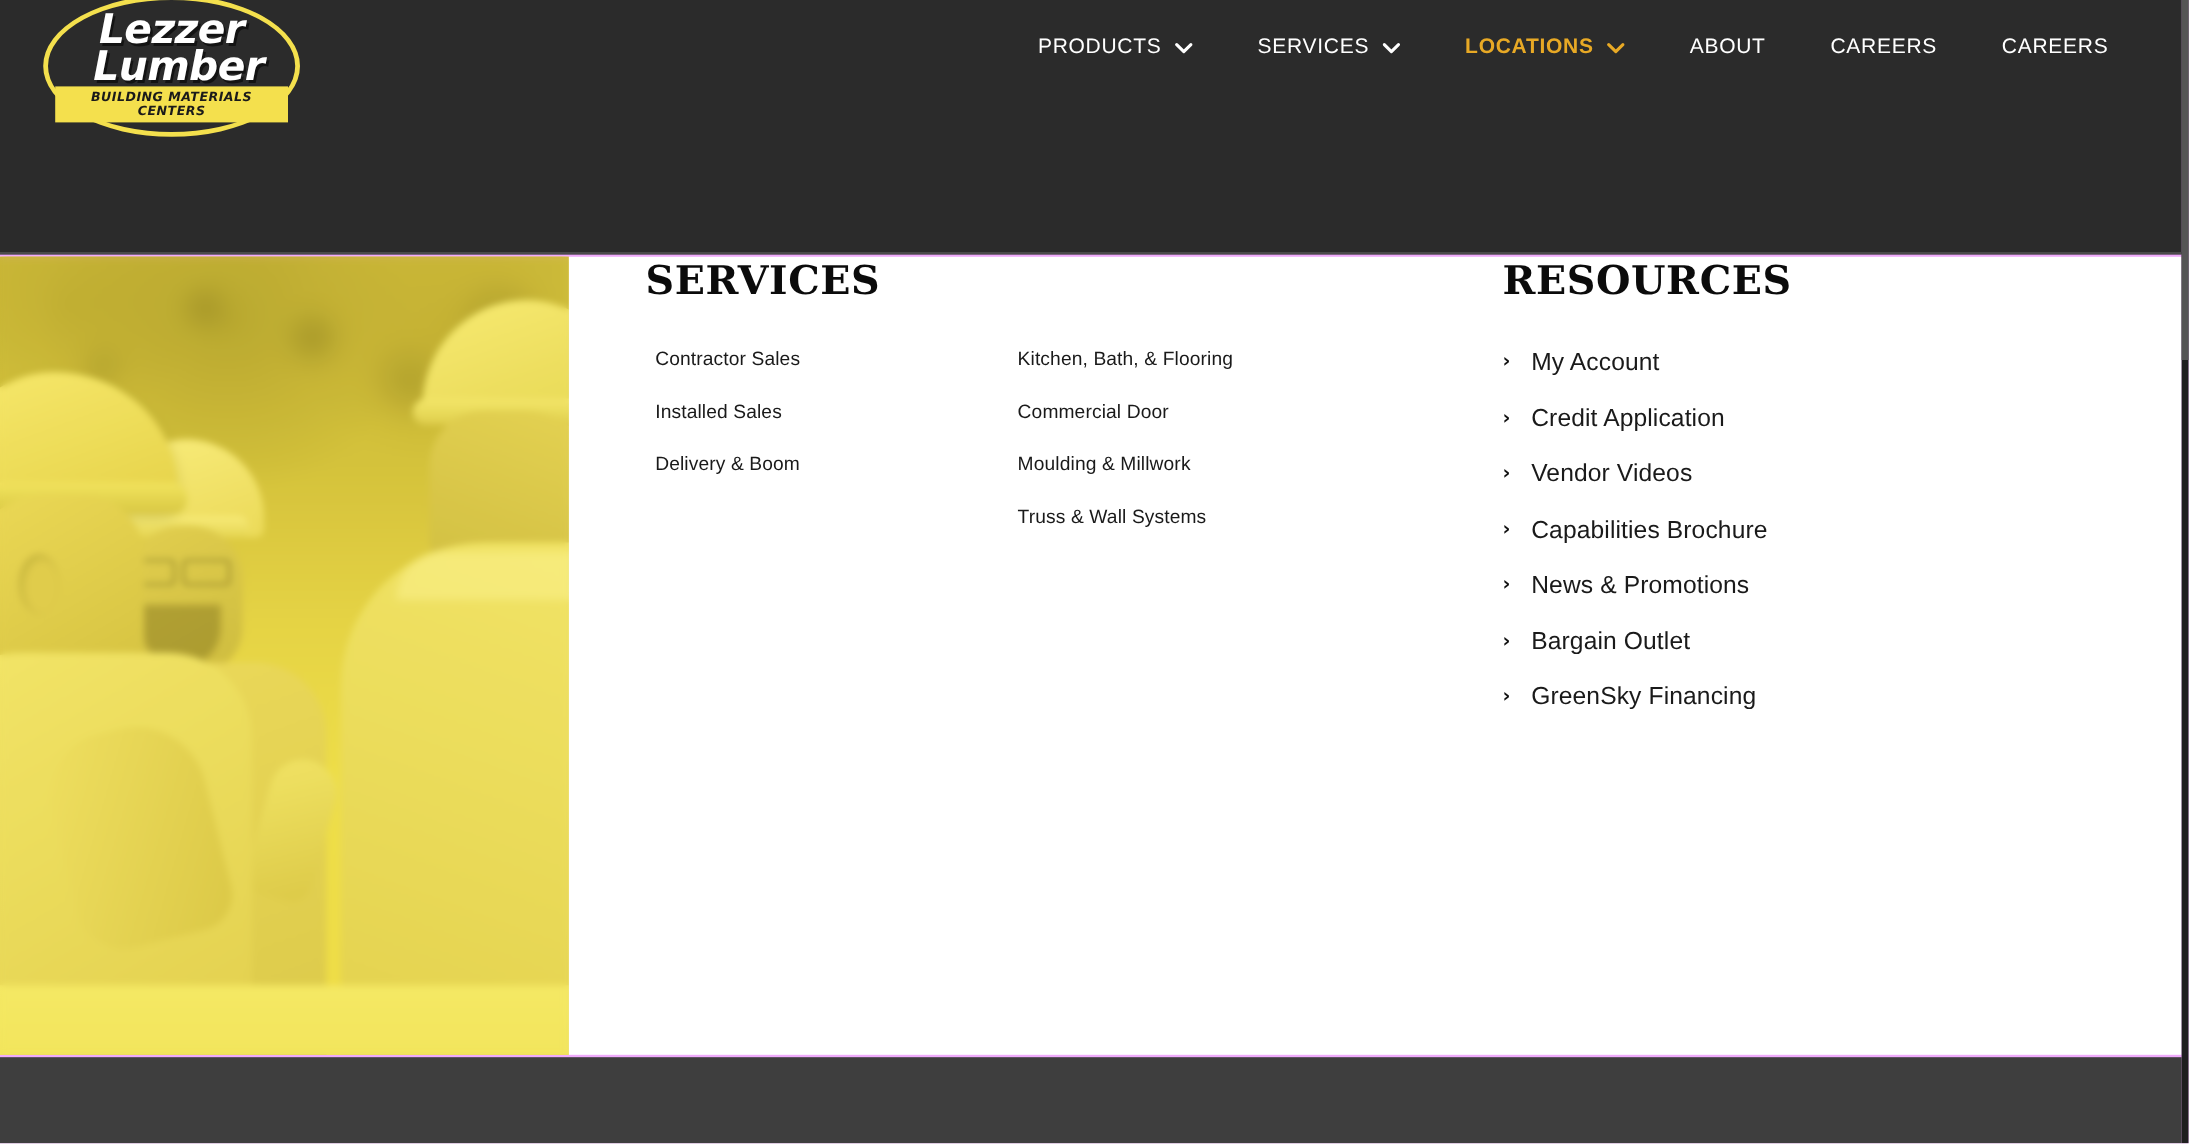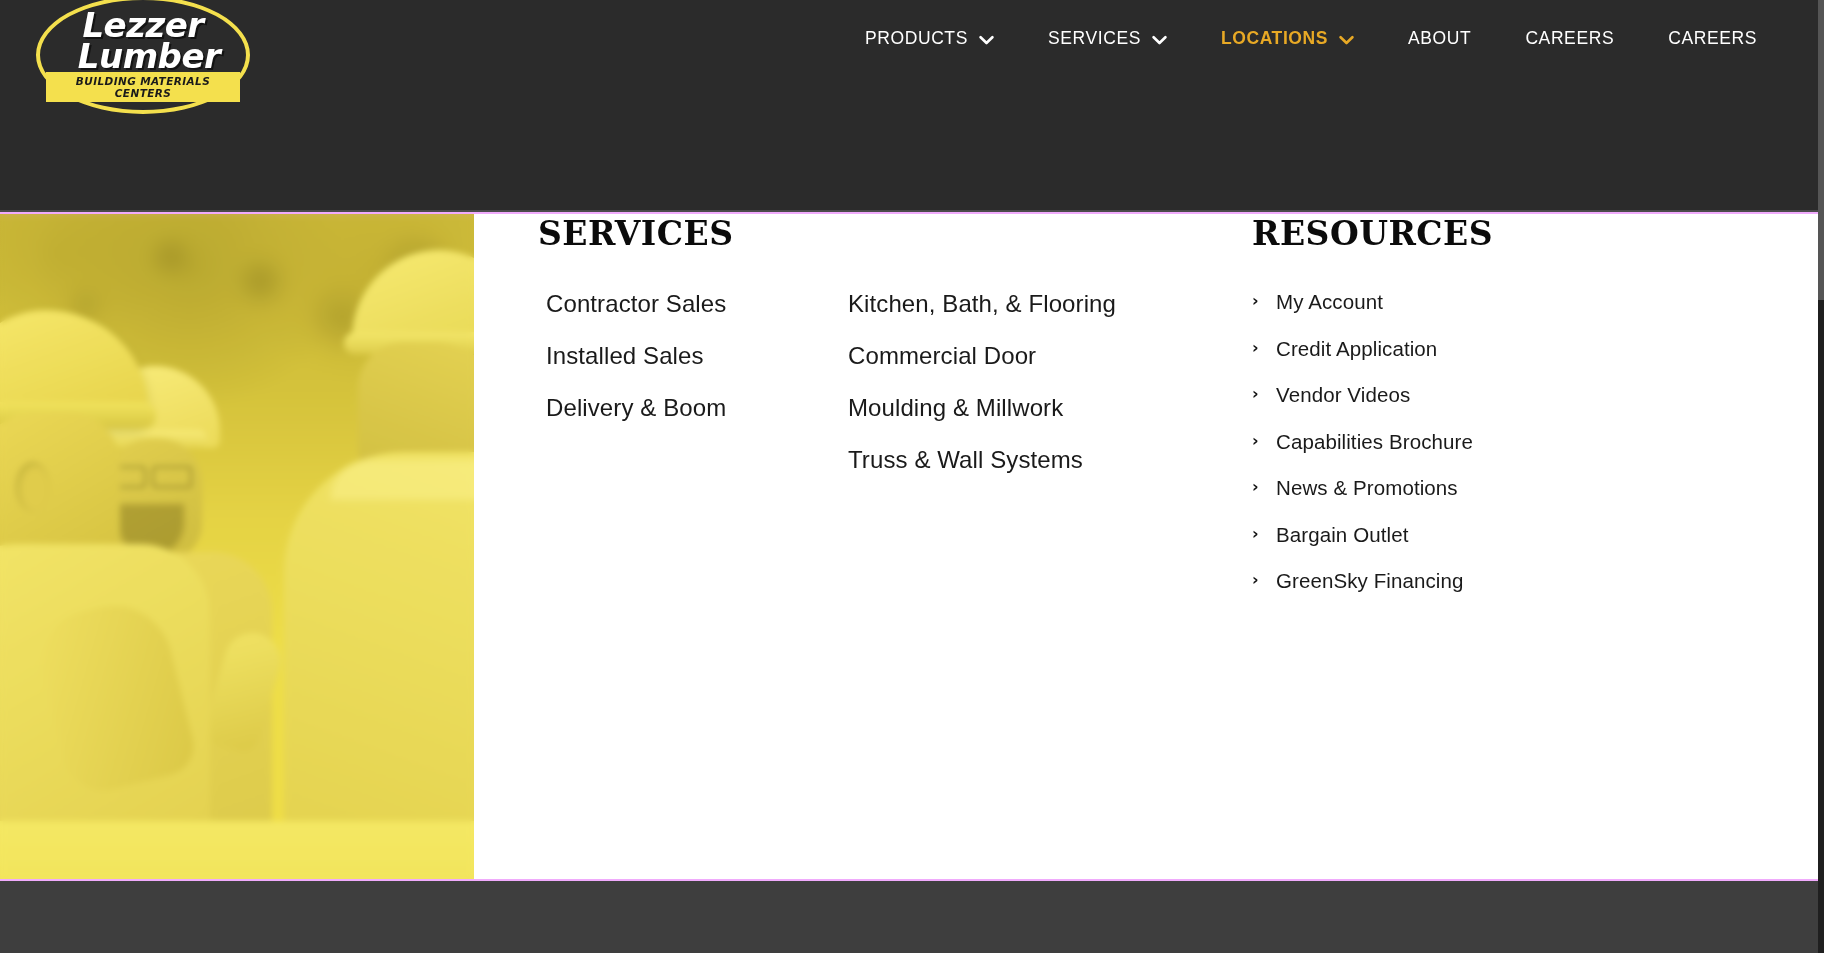--- a/index.html
+++ b/index.html
@@ -224,21 +224,21 @@
     letter-spacing:0.5px;
     color:#0b0b0b;
     margin-bottom:39px;
     white-space:nowrap;
   }
 
   .svc-grid { display:flex; gap:0; }
   .svc-col { display:flex; flex-direction:column; }
   .svc-col.c1 { width:302px; }
   .svc-link {
-    font-size:24px;
+    font-size:16px;
     color:#1a1a1a;
     line-height:1;
     padding:0 0 28px 8px;
     cursor:pointer;
     white-space:nowrap;
     letter-spacing:0.1px;
   }
 
   .res-list { display:flex; flex-direction:column; }
   .res-item {

